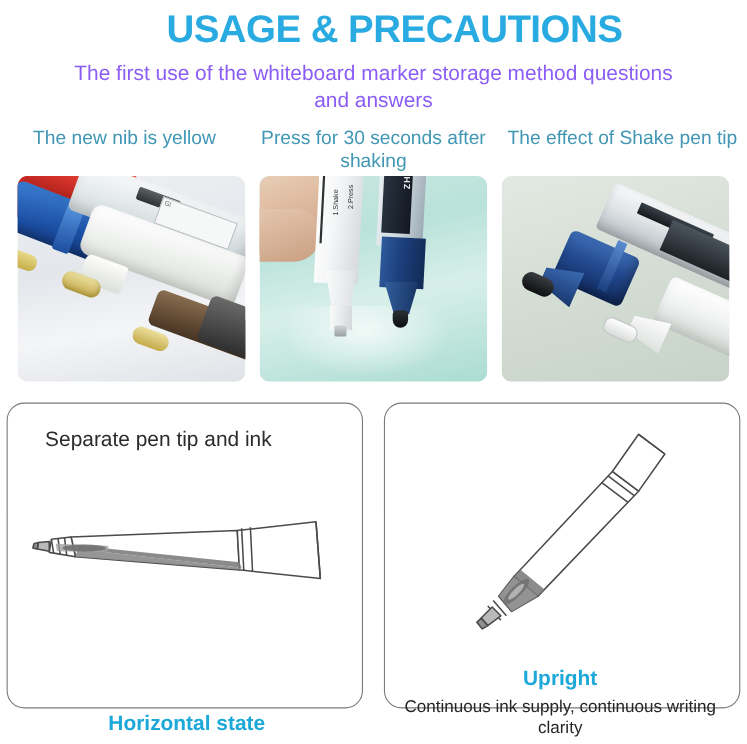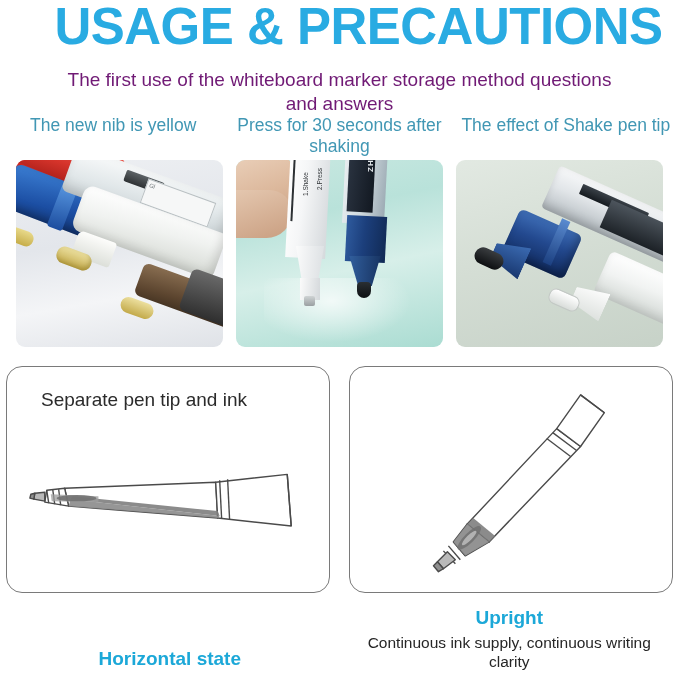--- a/index.html
+++ b/index.html
@@ -18,34 +18,34 @@
 
   
   #header {
     width: 679px;
     padding-top: 2px;
     text-align: center;
   }
   #main-title {
     font-family: "Liberation Sans", sans-serif;
     font-weight: bold;
-    font-size: 51px;
+    font-size: 35px;
     line-height: 50px;
     letter-spacing: -0.5px;
     color: #29abe2;
     margin: 0;
     white-space: nowrap;
     padding-left: 38px;
   }
   #subtitle {
     font-family: "Liberation Sans", sans-serif;
     font-size: 19px;
     line-height: 24px;
-    color: #701a75;
-    margin: 16px auto 0 auto;
+    color: #8b5cf6;
+    margin: 4px auto 0 auto;
     width: 560px;
   }
 
   
   #photo-captions {
     position: absolute;
     top: 115px;
     left: 0;
     width: 679px;
     display: flex;
@@ -426,21 +426,21 @@
     left: 0;
     width: 679px;
     height: 228px;
     display: flex;
     justify-content: space-between;
     padding: 0 6px;
     box-sizing: border-box;
   }
   .diagram-panel {
     width: 324px;
-    height: 227px;
+    height: 278px;
     border: 1px solid #7a7a7a;
     border-radius: 16px;
     position: relative;
     background: #ffffff;
     box-sizing: border-box;
   }
   .diagram-label {
     position: absolute;
     left: 34px;
     top: 22px;

